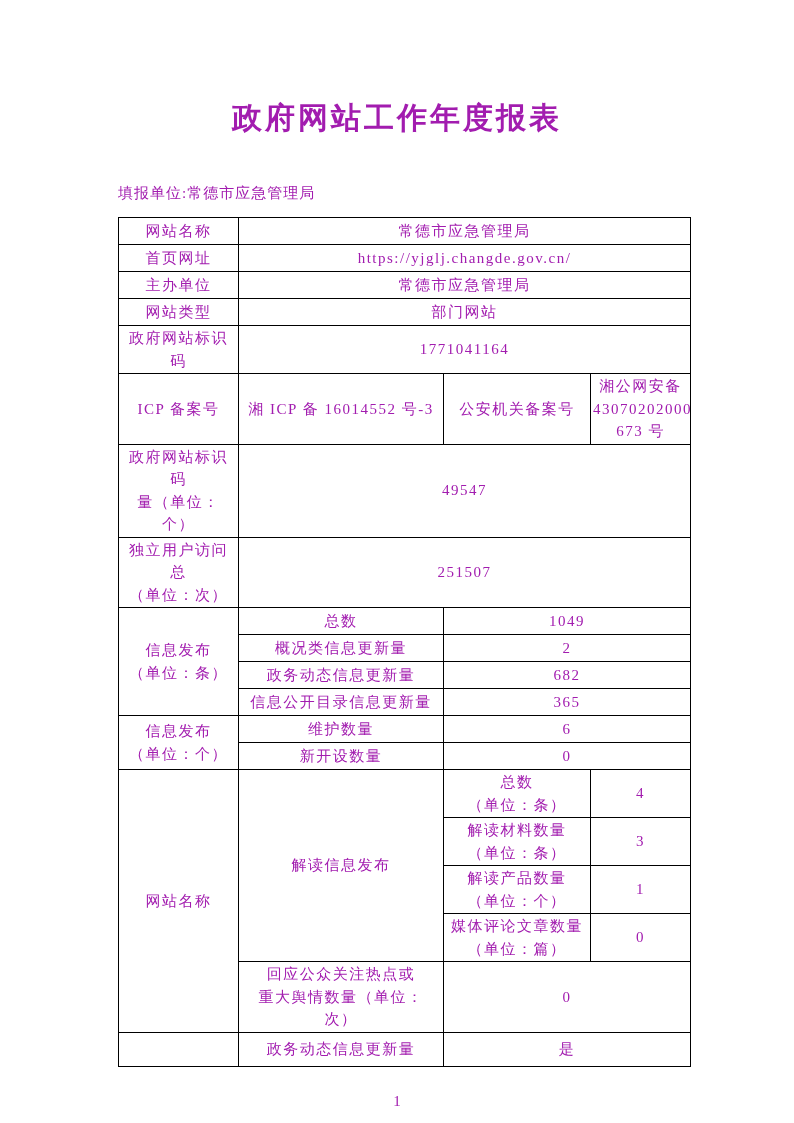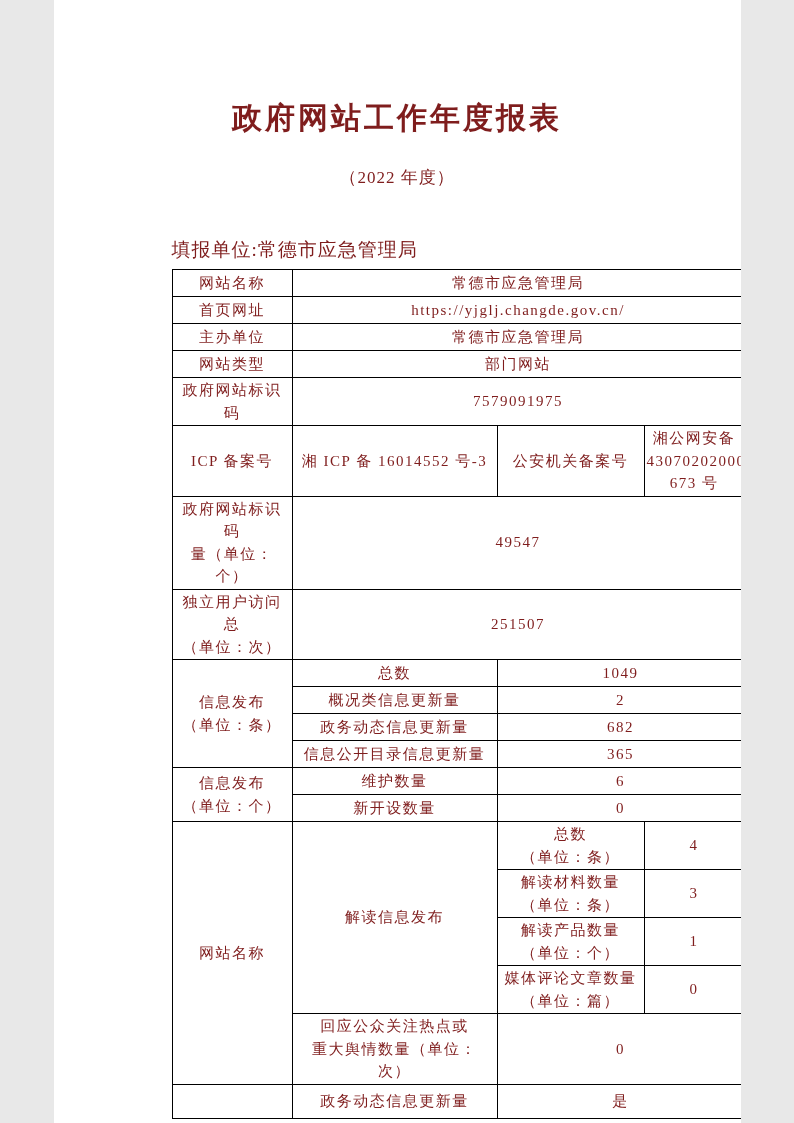--- a/index.html
+++ b/index.html
@@ -1,29 +1,29 @@
 <!DOCTYPE html>
 <html><head>
 <meta charset="utf-8">
 <style>
   html,body{margin:0;padding:0;background:#e8e8e8;}
   .page{
-    position:relative;width:687px;height:1123px;margin:0 auto;background:#ffffff;
-    font-family:"Liberation Serif","DejaVu Serif",serif;color:#7f1d1d;overflow:hidden;
+    position:relative;width:794px;height:1123px;margin:0 auto;background:#ffffff;
+    font-family:"Liberation Serif","DejaVu Serif",serif;color:#a21caf;overflow:hidden;
   }
   .title{
     margin:0;padding-top:100px;text-align:center;
     font-family:"Liberation Sans","DejaVu Sans",sans-serif;
     font-weight:bold;font-size:30px;letter-spacing:3px;line-height:1.2;
   }
   .subtitle{
     margin-top:30px;text-align:center;font-size:17px;letter-spacing:1px;
   }
   .unit-line{
-    margin:48px 0 6px 118px;font-size:19px;letter-spacing:1px;
+    margin:48px 0 14px 118px;font-size:15px;letter-spacing:1px;
   }
   table.report{
     border-collapse:collapse;table-layout:fixed;
     margin-left:118px;width:572px;
   }
   table.report td{
     border:1px solid #000;
     text-align:center;vertical-align:middle;
     font-size:15px;letter-spacing:1.5px;line-height:1.5;
     padding:1px 2px;white-space:pre-line;overflow:hidden;
@@ -33,21 +33,20 @@
   .page-number{
     margin-top:26px;text-align:center;font-size:15px;
   }
 </style>
 </head>
 <body>
 
 <div class="page">
 
   <h1 class="title">政府网站工作年度报表</h1>
-  <div class="subtitle">（2022 年度）</div>
   <div class="unit-line">填报单位:常德市应急管理局</div>
 
   <table class="report">
     <colgroup>
       <col style="width:120px">
         <col style="width:205px">
         <col style="width:147px">
         <col style="width:100px">
     </colgroup>
 
@@ -63,21 +62,21 @@
     <tr class="h27">
       <td>主办单位</td>
       <td colspan="3">常德市应急管理局</td>
     </tr>
     <tr class="h27">
       <td>网站类型</td>
       <td colspan="3">部门网站</td>
     </tr>
     <tr class="h27">
       <td>政府网站标识码</td>
-      <td colspan="3">7579091975</td>
+      <td colspan="3">1771041164</td>
     </tr>
 
     <tr class="h67">
       <td>ICP 备案号</td>
       <td>湘 ICP 备 16014552 号-3</td>
       <td>公安机关备案号</td>
       <td>湘公网安备
 43070202000
 673 号</td>
     </tr>

